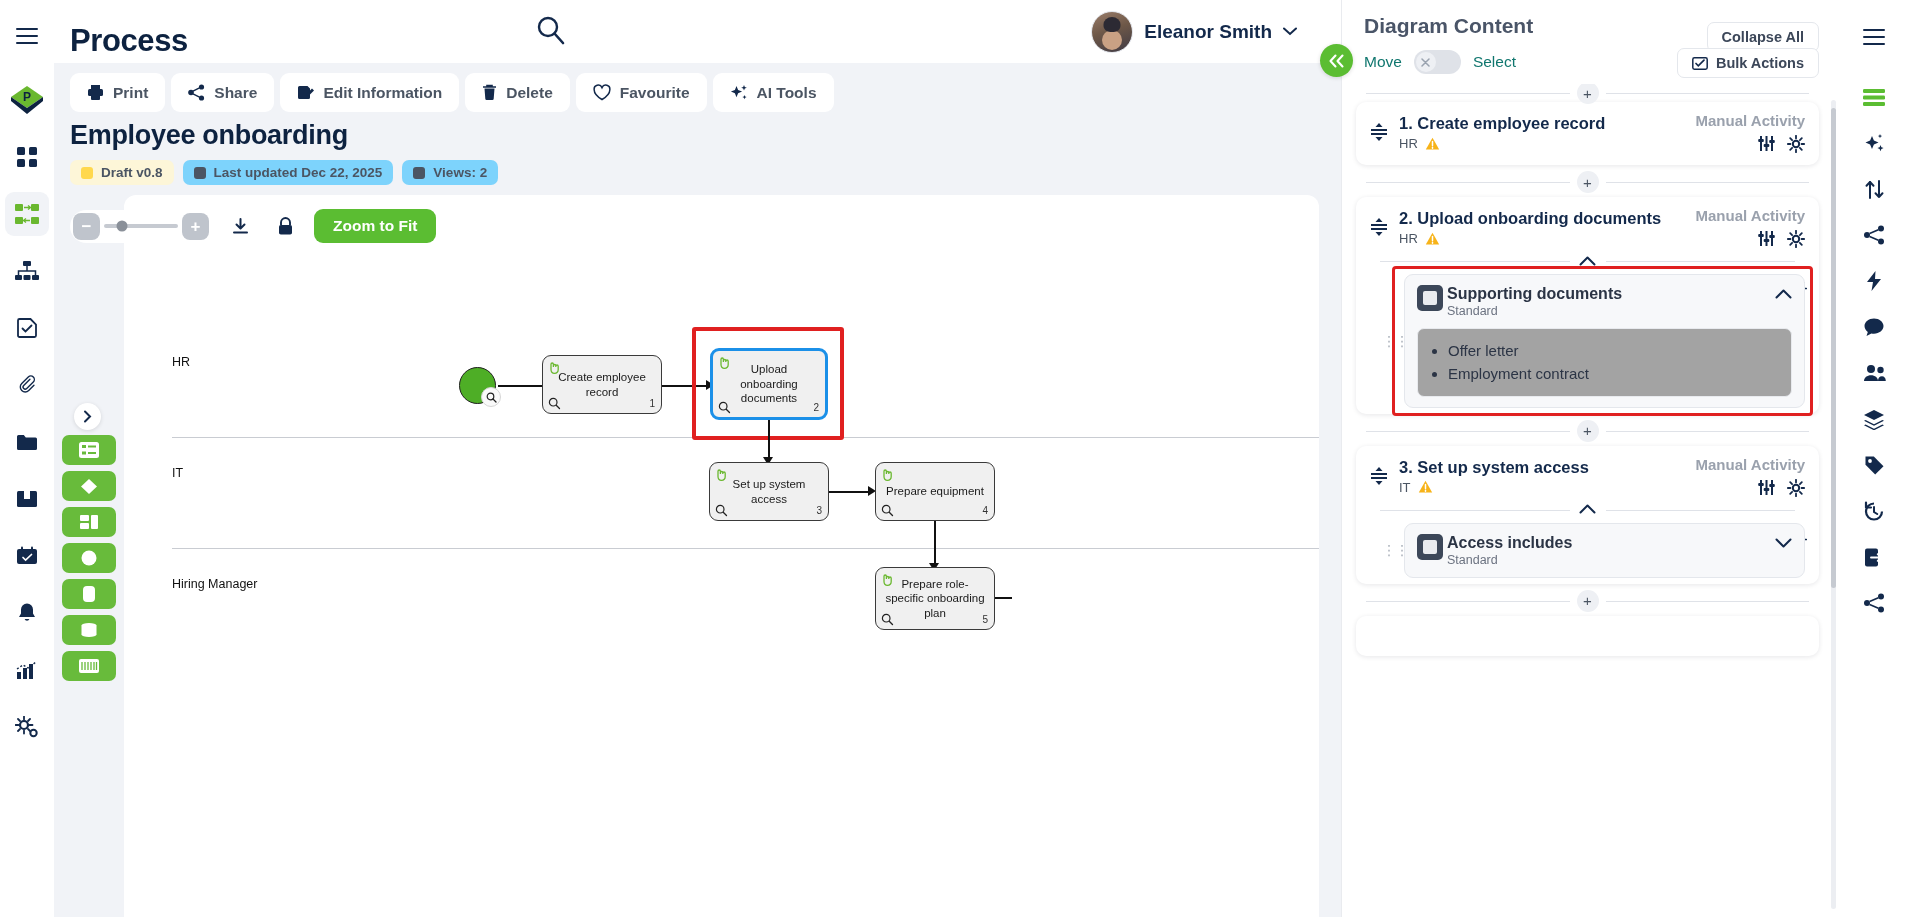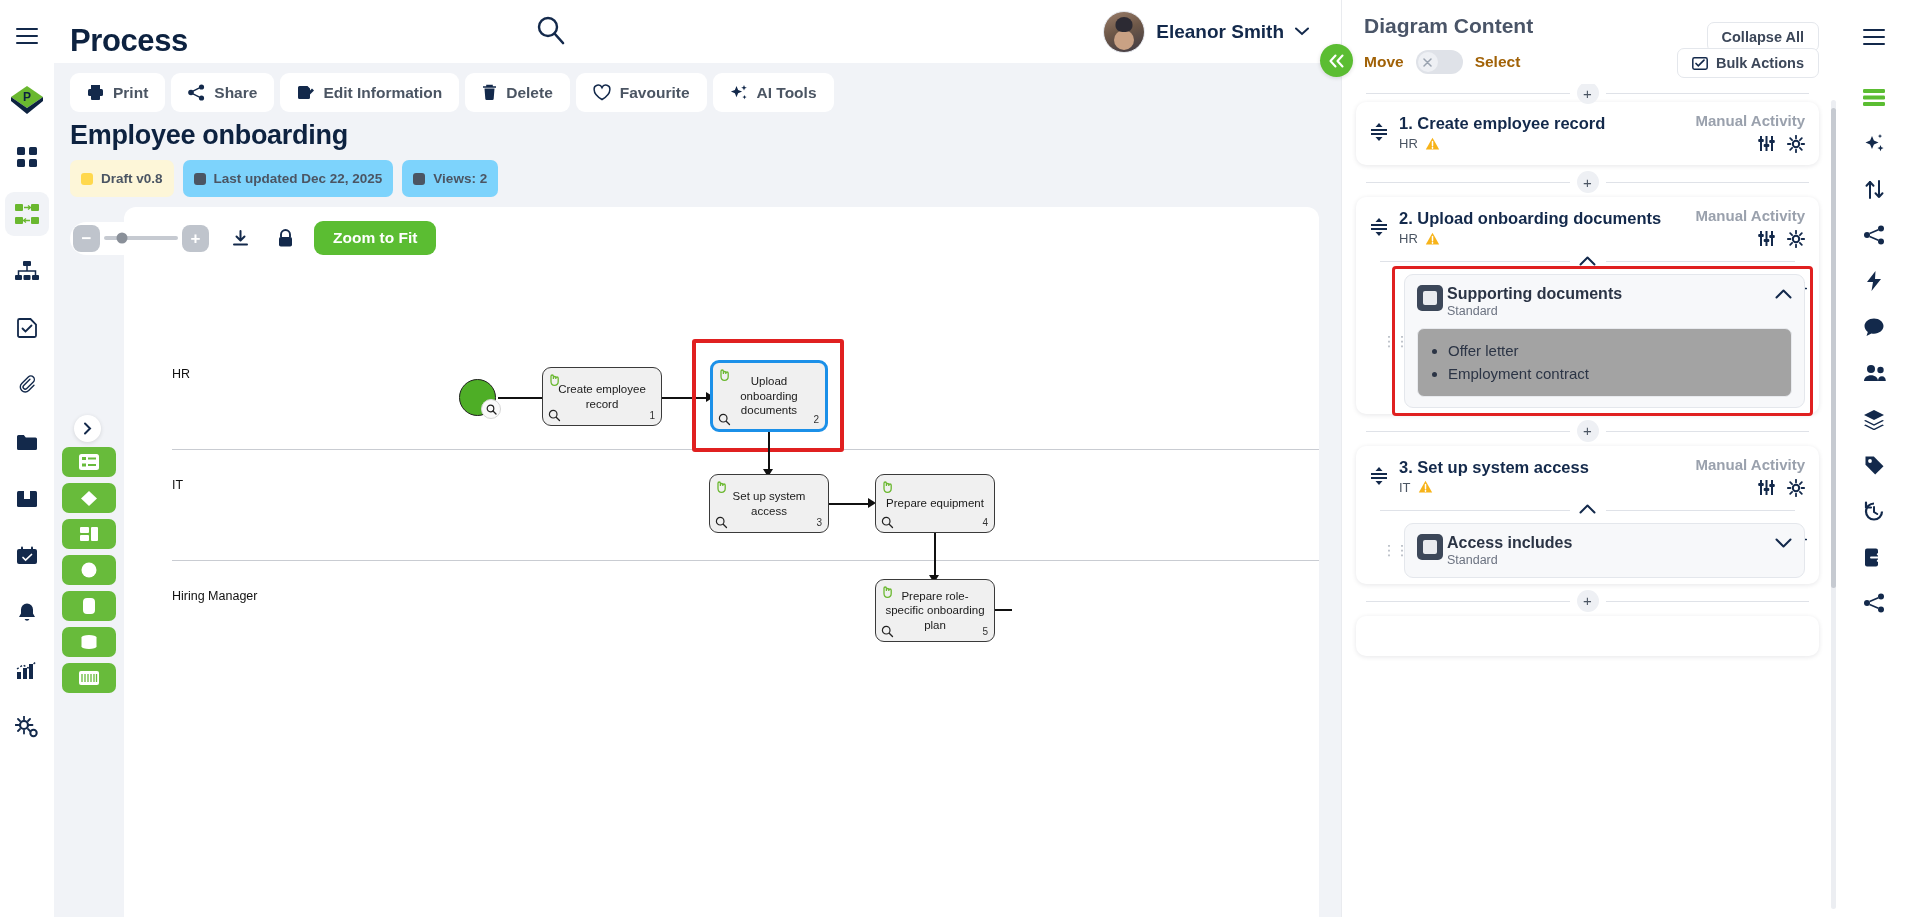--- a/index.html
+++ b/index.html
@@ -34,21 +34,21 @@
     padding: 0 0 0 16px; position: relative; flex: 0 0 63px;
   }
   .app-title {
     font-size: 31px; font-weight: 700; color: #0d2240; letter-spacing: -0.4px; margin-top: 18px;
   }
   .search-wrap {
     position: absolute; left: 480px; top: 50%; transform: translateY(-50%);
     cursor: pointer; color: #13294b;
   }
   .user-area {
-    position: absolute; right: 32px; top: 50%; transform: translateY(-50%);
+    position: absolute; right: 44px; top: 50%; transform: translateY(-50%);
     display: flex; align-items: center; gap: 11px; cursor: pointer;
   }
   .avatar {
     width: 42px; height: 42px; border-radius: 50%;
     background: linear-gradient(160deg,#9a7d6a 0%,#6e5848 45%,#3f3a44 100%);
     position: relative; overflow: hidden; border: 1px solid #e3e6ec;
   }
   .avatar::after {
     content:""; position:absolute; left:50%; top:46%; transform:translate(-50%,0);
     width:20px; height:20px; border-radius:50%; background:#c9a184;
@@ -71,21 +71,21 @@
     font-family: "Liberation Sans", sans-serif; white-space: nowrap;
   }
   .tbtn svg { flex: 0 0 auto; color: #13294b; }
 
   
   .titleblock { background: #f1f3f7; padding: 8px 0 10px 16px; flex: 0 0 auto; }
   .doc-title { font-size: 27px; font-weight: 700; color: #0d2240; letter-spacing: -0.3px; }
   .badges { display: flex; gap: 9px; margin-top: 9px; }
   .badge {
     display: flex; align-items: center; gap: 8px;
-    border-radius: 7px; height: 37px; padding: 0 11px;
+    border-radius: 7px; height: 25px; padding: 0 11px;
     font-size: 13.5px; font-weight: 700; color: #4b5563;
   }
   .badge.draft { background: #fdf6d8; }
   .badge.grey { background: #7dd3fc; }
   .dot-sq { width: 12px; height: 12px; border-radius: 3px; flex: 0 0 auto; }
 
   
   .canvas-area {
     flex: 1 1 auto; background: #f1f3f7; position: relative;
     padding: 0 0 0 16px; min-height: 0;
@@ -197,21 +197,21 @@
   .collapse-all {
     position: absolute; right: 22px; top: 22px; background: #fff;
     border: 1px solid #e4e7ec; border-radius: 7px; height: 30px; padding: 0 14px;
     font-size: 14.5px; font-weight: 600; color: #3c4759; cursor: pointer;
     font-family: "Liberation Sans", sans-serif;
   }
   .rp-controls {
     display: flex; align-items: center; gap: 12px; padding: 12px 22px 10px 22px;
     position: relative;
   }
-  .mv-label { font-size: 15.5px; color: #a16207; font-weight: 700; }
+  .mv-label { font-size: 15.5px; color: #0f766e; font-weight: 400; }
   .toggle {
     width: 47px; height: 24px; border-radius: 12px; background: #dfe2e8;
     position: relative; cursor: pointer; border: none;
   }
   .toggle .knob {
     position: absolute; left: 2px; top: 2px; width: 20px; height: 20px;
     border-radius: 50%; background: #eef0f4; display: flex;
     align-items: center; justify-content: center; color: #9aa3b0; font-size: 11px;
   }
   .bulk-actions {

